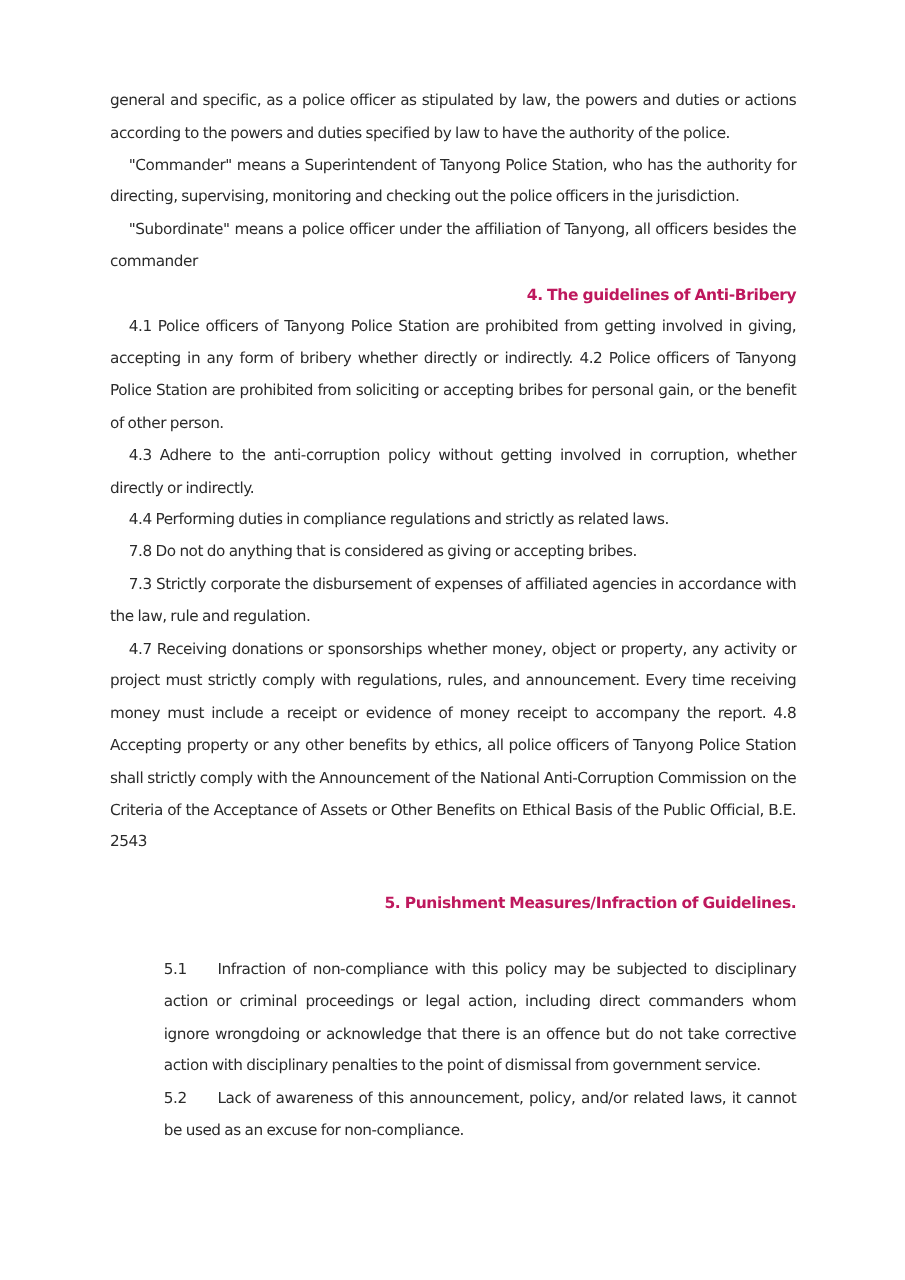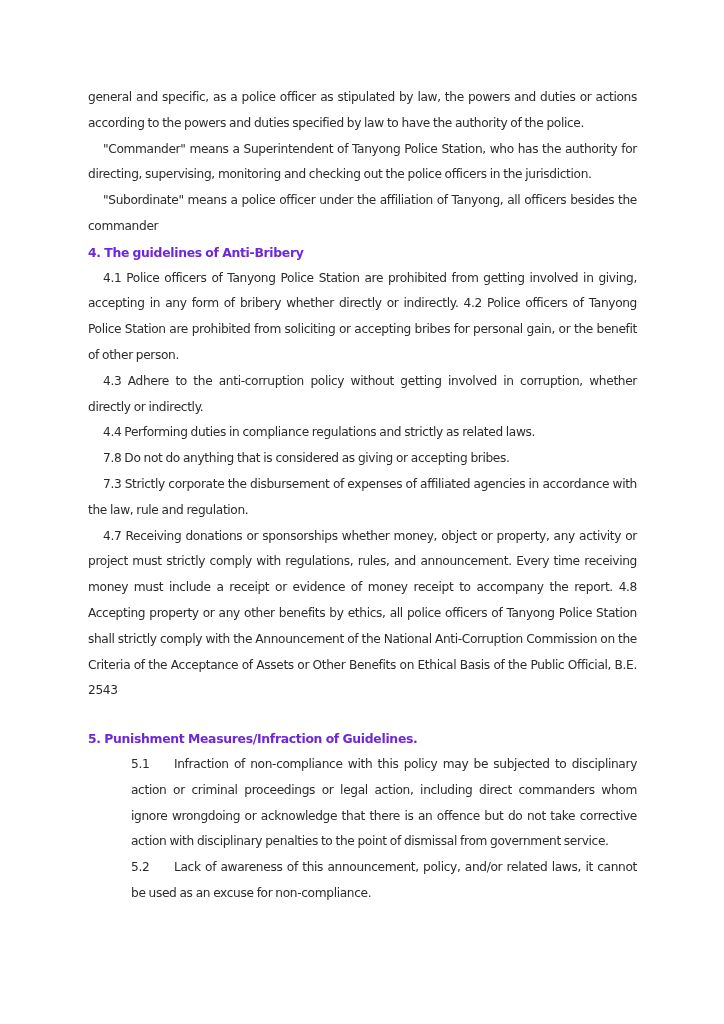--- a/index.html
+++ b/index.html
@@ -1,31 +1,31 @@
 <!DOCTYPE html>
 <html><head>
   <meta charset="utf-8">
   <style>
     html, body { margin: 0; padding: 0; background: #ffffff; }
     body { width: 724px; height: 1024px; position: relative; overflow: hidden; }
     .page {
-      position: absolute; left: 88px; top: 85px; width: 549px;
+      position: absolute; left: 88px; top: 68px; width: 549px;
       font-family: "DejaVu Sans", sans-serif;
       font-size: 12.2px; line-height: 25.8px; color: #2b2b2b;
       letter-spacing: -0.35px; word-spacing: -0.5px;
     }
     .p { margin: 0; text-align: justify; }
     .p.ind { text-indent: 15px; }
     .p.ind2 { text-indent: 15px; }
     .heading {
-      margin: 0; font-weight: bold; color: #6d28d9;
-      font-size: 12.4px; letter-spacing: -0.3px;
+      margin: 0; font-weight: bold; color: #be185d;
+      font-size: 12.4px; letter-spacing: -0.3px; text-align: right;
     }
     .heading.h5 { margin-top: 22px; }
-    .sub { margin-left: 43px; }
+    .sub { margin-left: 43px; margin-top: 28px; }
     .sub .p { text-indent: 0; }
     .num { display: inline-block; width: 43px; text-indent: 0; }
     sup { font-size: 7px; line-height: 0; vertical-align: 6px; }
   </style>
 </head>
 <body>
 
 <div class="page">
   <p class="p">general and specific, as a police officer as stipulated by law, the powers and duties or actions according to the powers and duties specified by law to have the authority of the police.</p>
   <p class="p ind">"Commander" means a Superintendent of Tanyong Police Station, who has the authority for directing, supervising, monitoring and checking out the police officers in the jurisdiction.</p>

